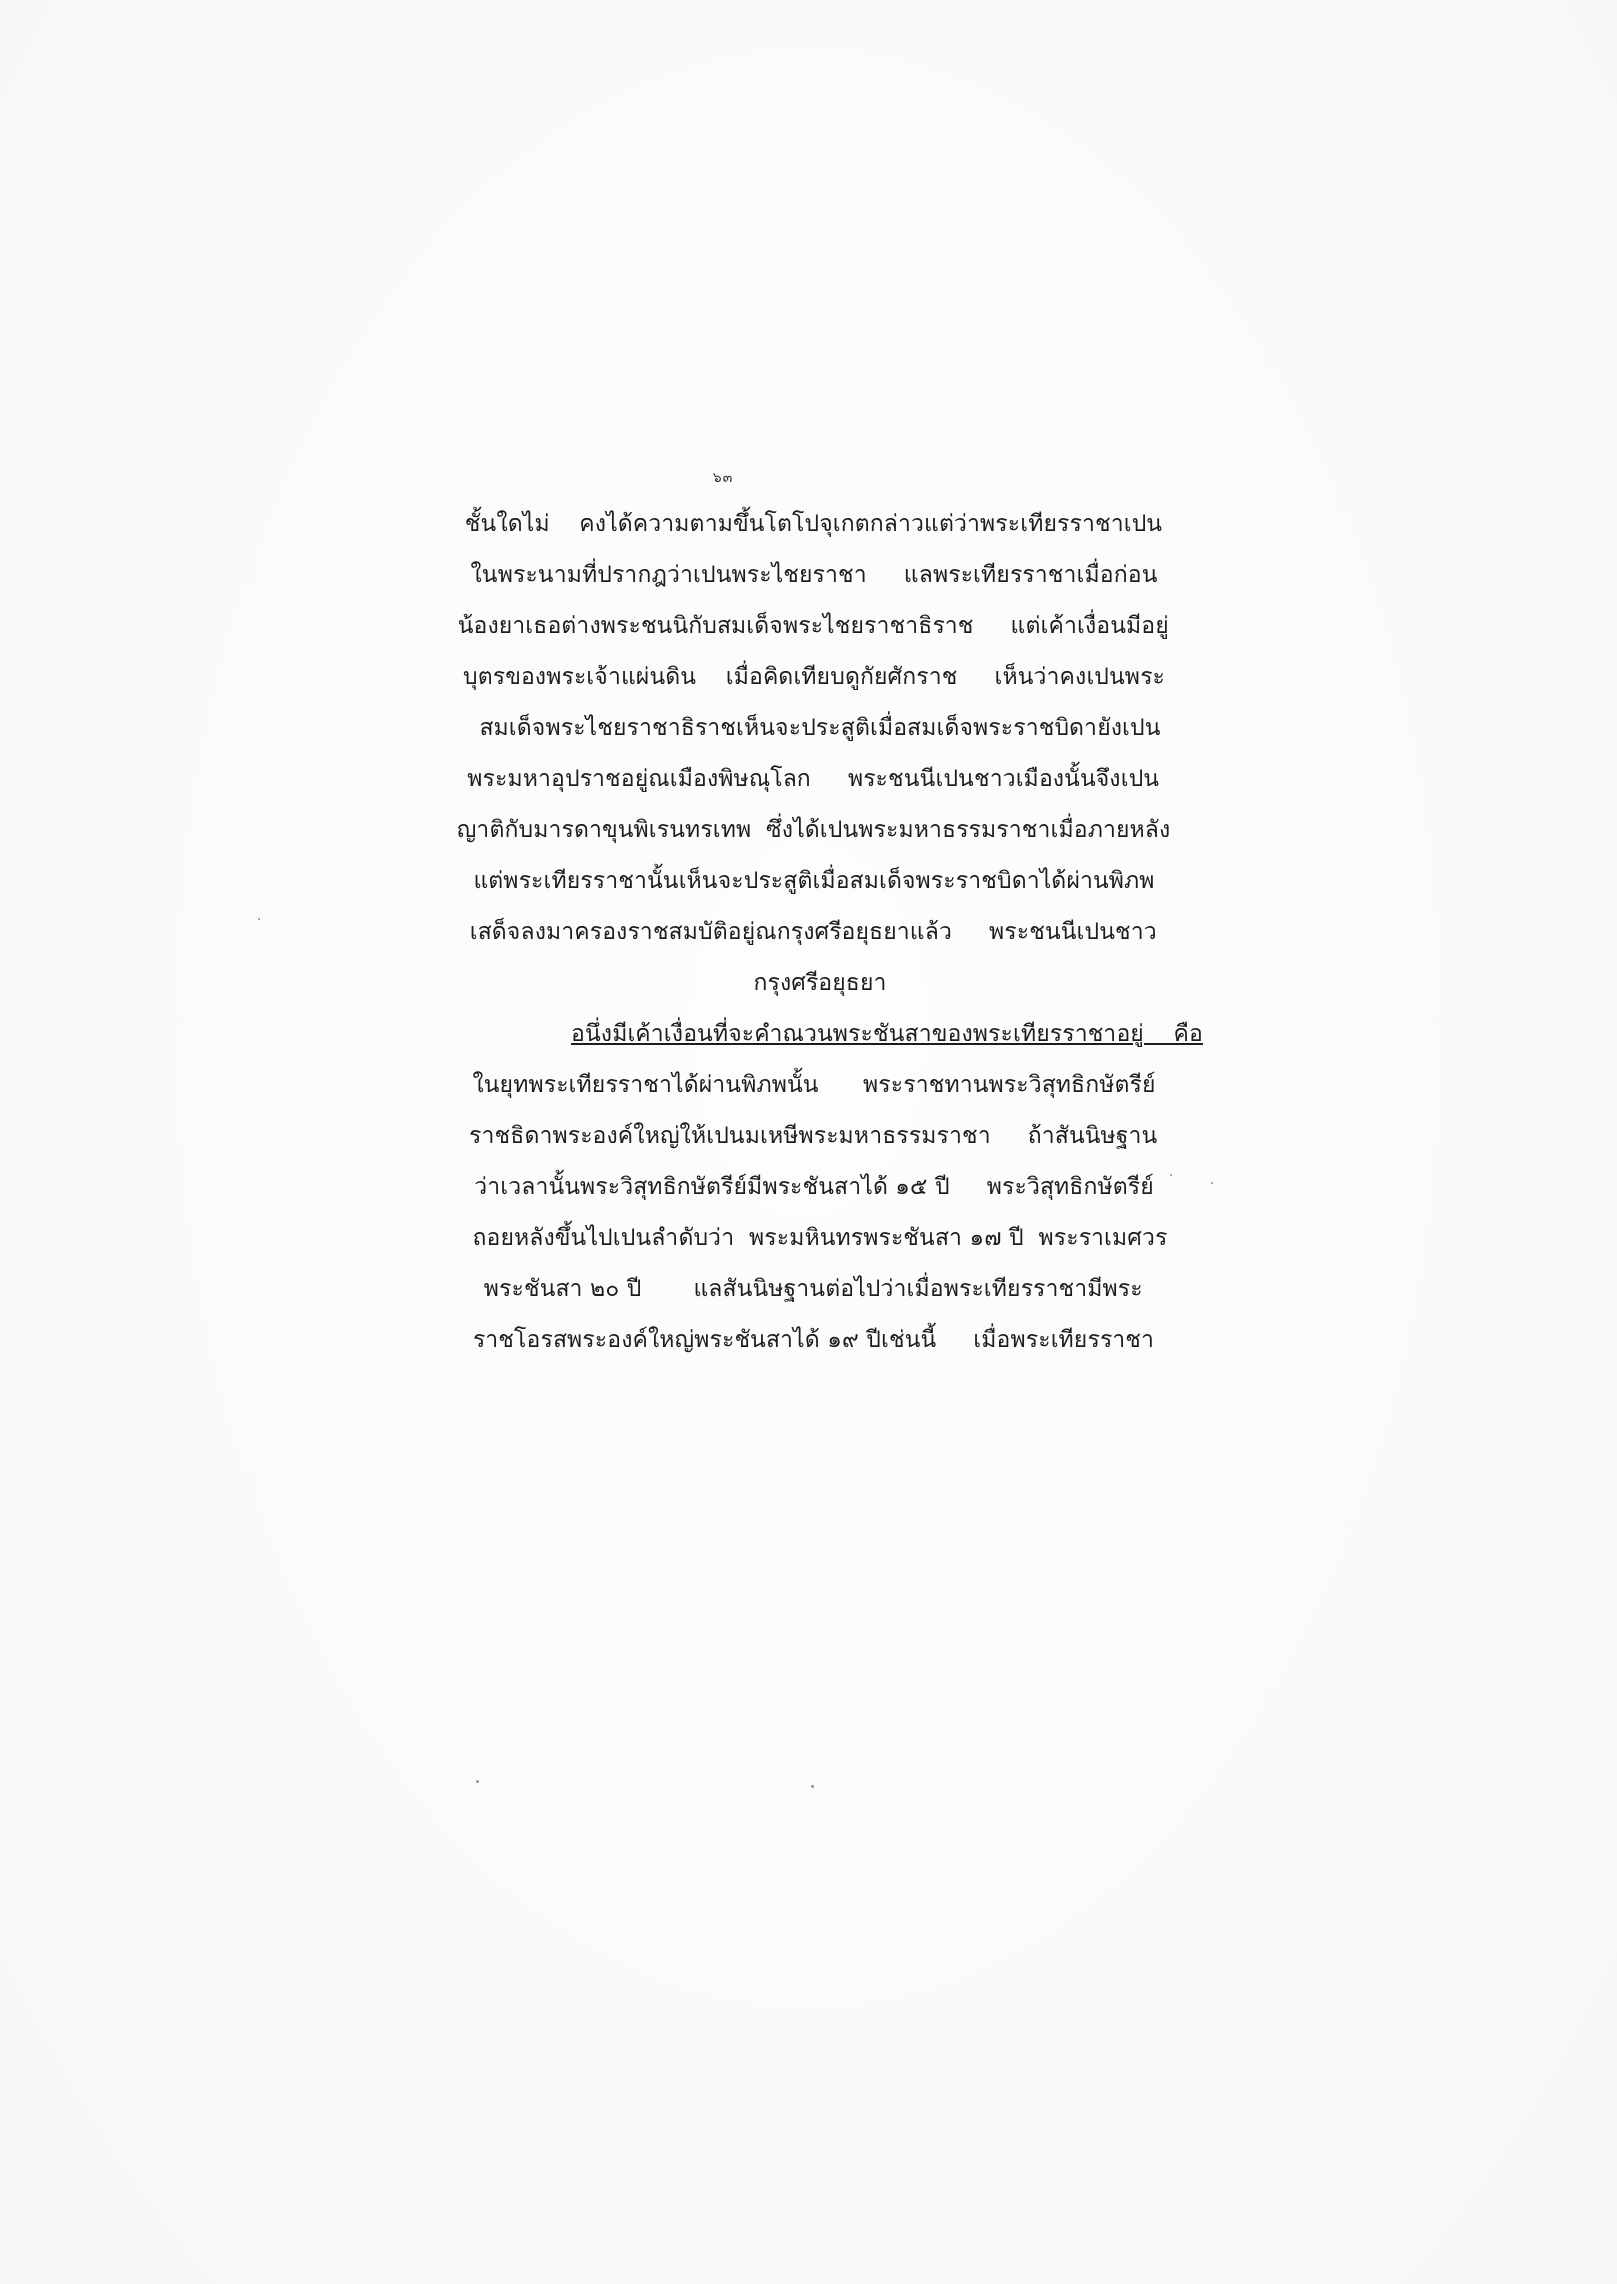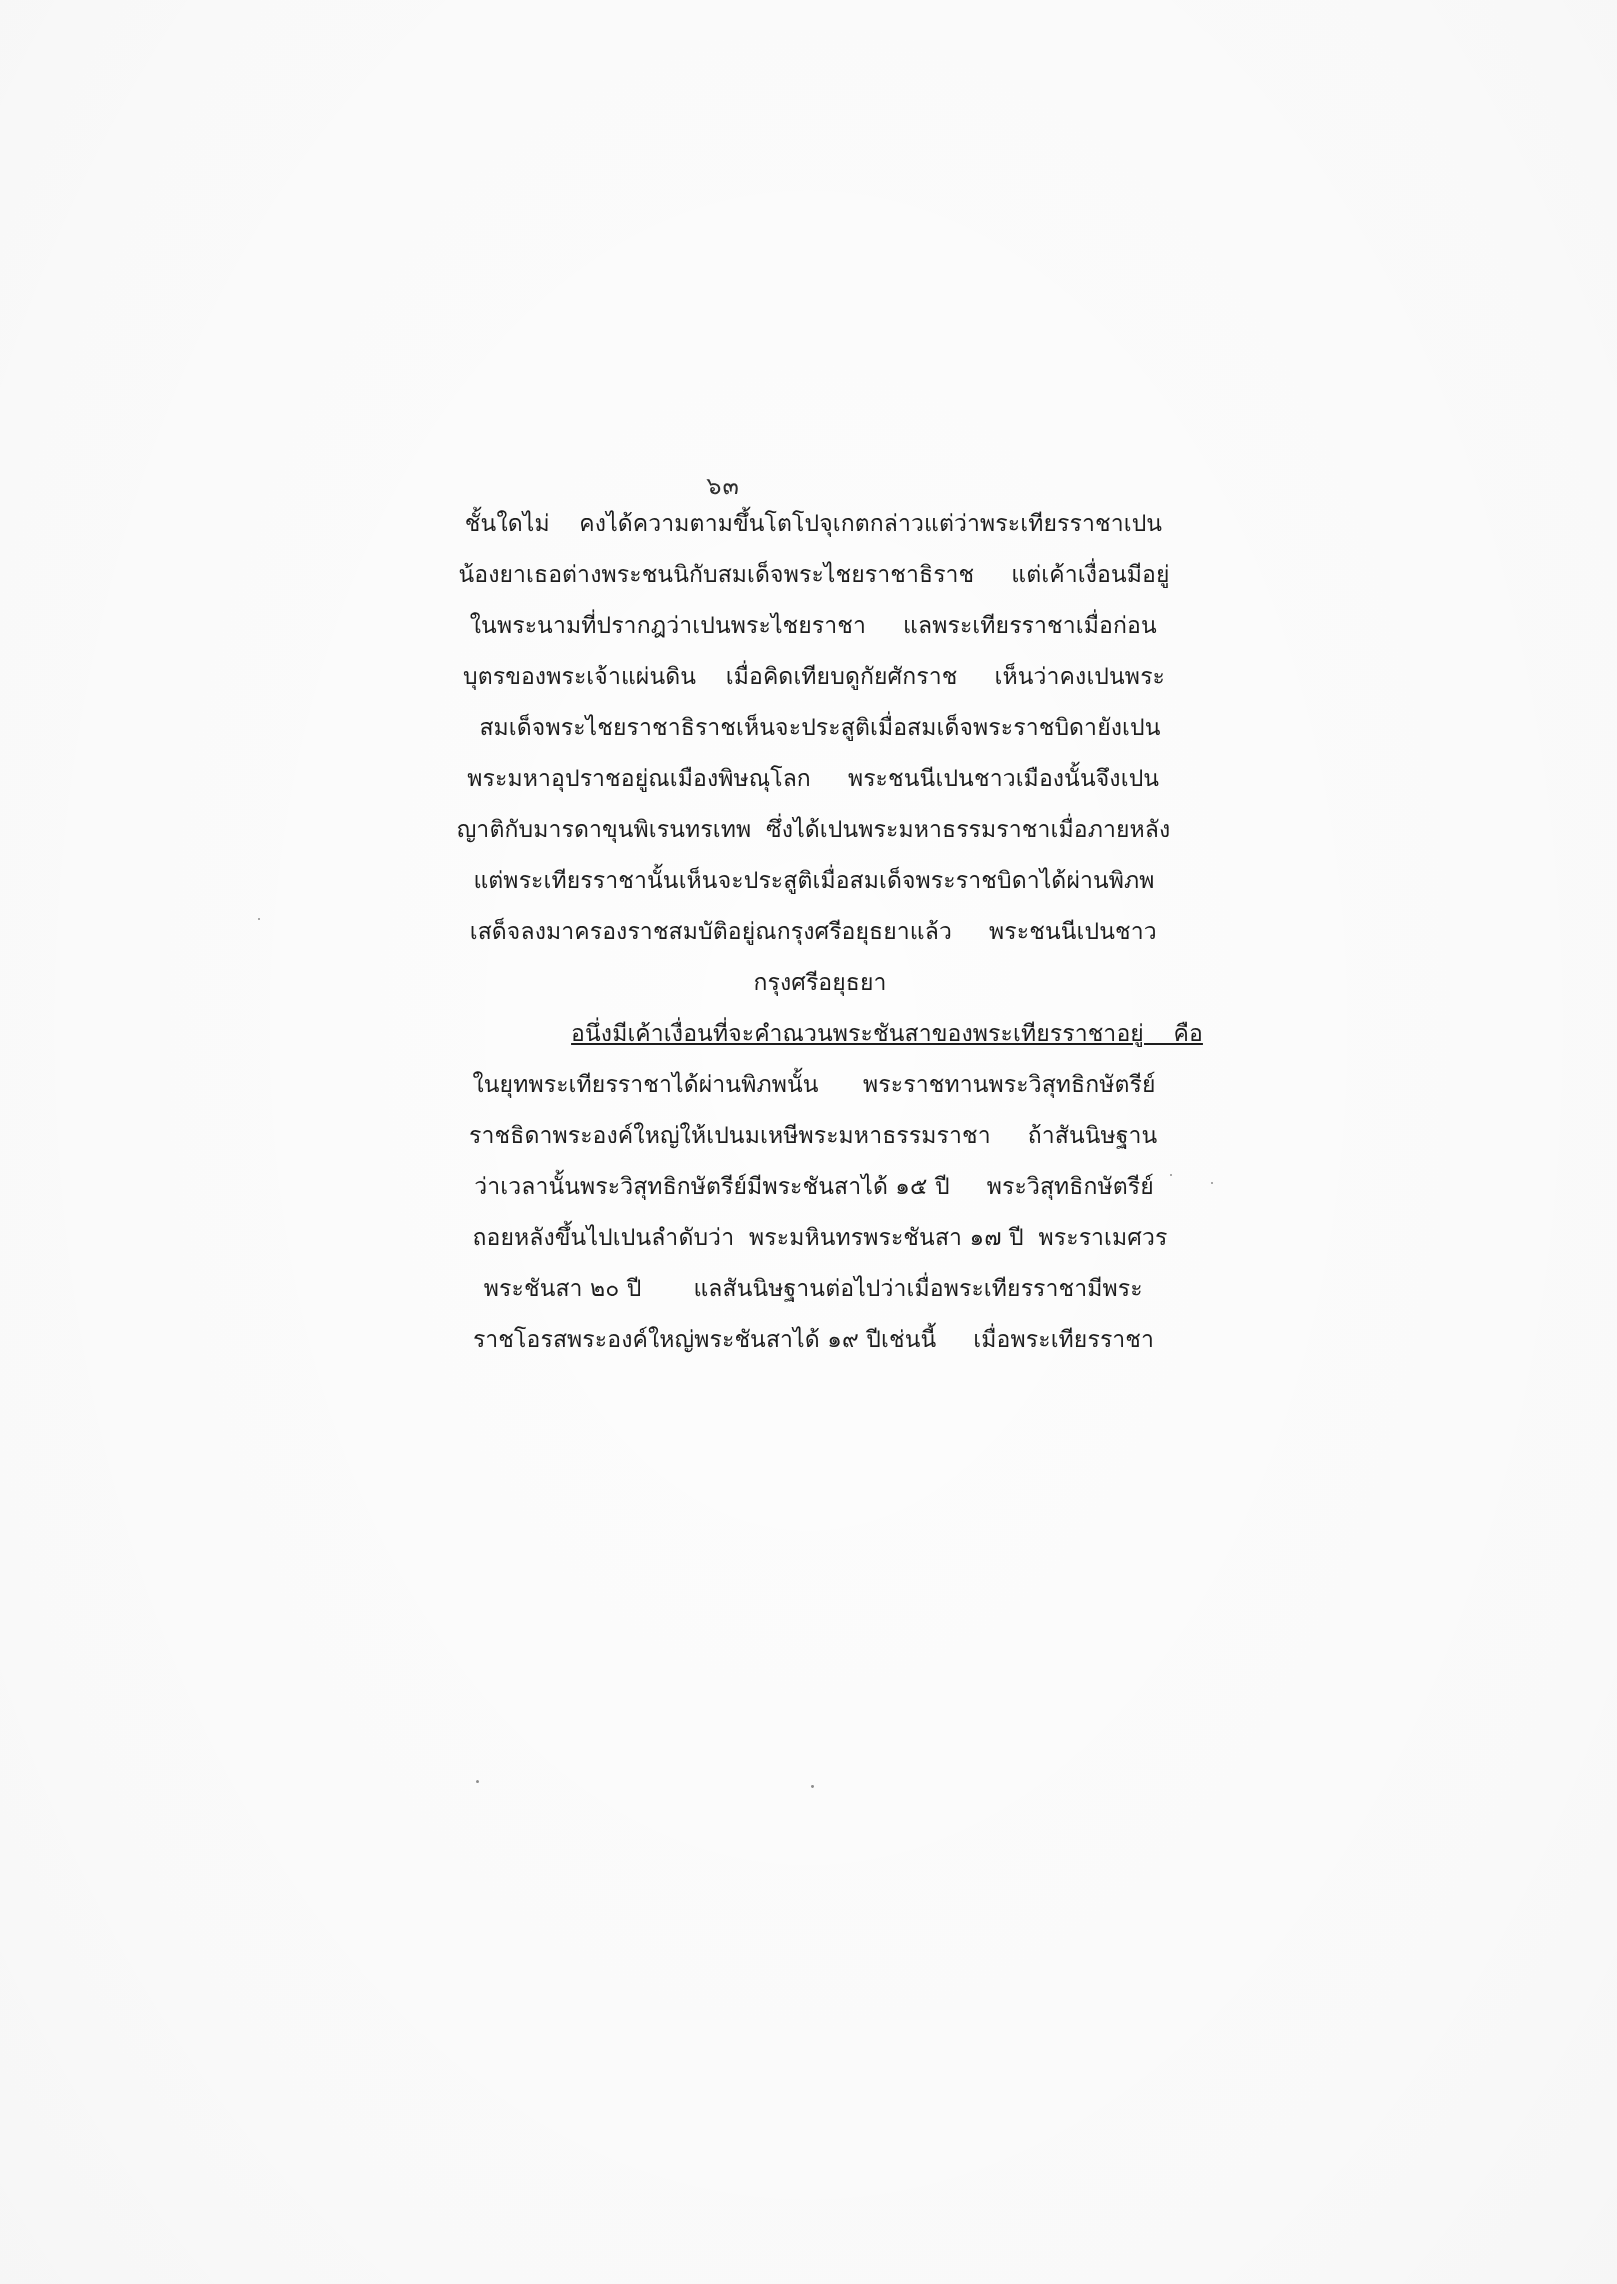--- a/index.html
+++ b/index.html
@@ -32,21 +32,21 @@
       radial-gradient(ellipse at 50% 45%, rgba(0,0,0,0.005) 0%, rgba(0,0,0,0.018) 75%, rgba(0,0,0,0.03) 100%);
     pointer-events: none;
   }
 
   .page-number {
     position: absolute;
     left: 674px;
     top: 466px;
     width: 98px;
     text-align: center;
-    font-size: 24px;
+    font-size: 14px;
     color: #2e2e2e;
     letter-spacing: 1px;
   }
 
   .body-text {
     position: absolute;
     left: 264px;
     top: 498px;
     width: 1099px;
   }
@@ -97,22 +97,22 @@
 <div class="page">
 
   <div class="page-tint"></div>
 
   <div class="page-number">๖๓</div>
 
   <div class="body-text">
 
     <div class="paragraph para-1">
       <div class="line just">ชั้นใดไม่    คงได้ความตามขึ้นโตโปจุเกตกล่าวแต่ว่าพระเทียรราชาเปน</div>
+      <div class="line just">ในพระนามที่ปรากฎว่าเปนพระไชยราชา     แลพระเทียรราชาเมื่อก่อน</div>
       <div class="line just">น้องยาเธอต่างพระชนนิกับสมเด็จพระไชยราชาธิราช     แต่เค้าเงื่อนมีอยู่</div>
-      <div class="line just">ในพระนามที่ปรากฎว่าเปนพระไชยราชา     แลพระเทียรราชาเมื่อก่อน</div>
       <div class="line just">บุตรของพระเจ้าแผ่นดิน    เมื่อคิดเทียบดูกัยศักราช     เห็นว่าคงเปนพระ</div>
       <div class="line just">สมเด็จพระไชยราชาธิราชเห็นจะประสูติเมื่อสมเด็จพระราชบิดายังเปน</div>
       <div class="line just">พระมหาอุปราชอยู่ณเมืองพิษณุโลก     พระชนนีเปนชาวเมืองนั้นจึงเปน</div>
       <div class="line just">ญาติกับมารดาขุนพิเรนทรเทพ  ซึ่งได้เปนพระมหาธรรมราชาเมื่อภายหลัง</div>
       <div class="line just">แต่พระเทียรราชานั้นเห็นจะประสูติเมื่อสมเด็จพระราชบิดาได้ผ่านพิภพ</div>
       <div class="line just">เสด็จลงมาครองราชสมบัติอยู่ณกรุงศรีอยุธยาแล้ว     พระชนนีเปนชาว</div>
       <div class="line">กรุงศรีอยุธยา</div>
     </div>
 
     <div class="paragraph para-2">

